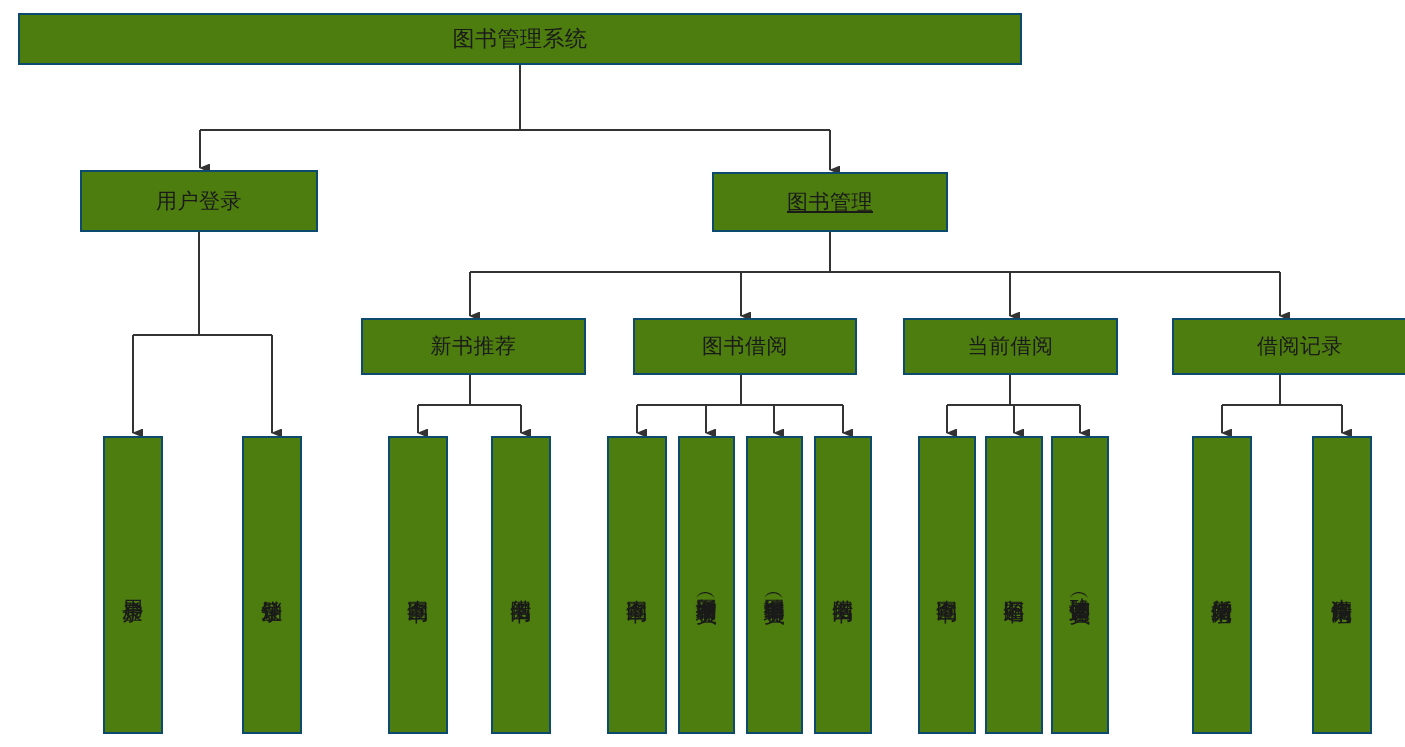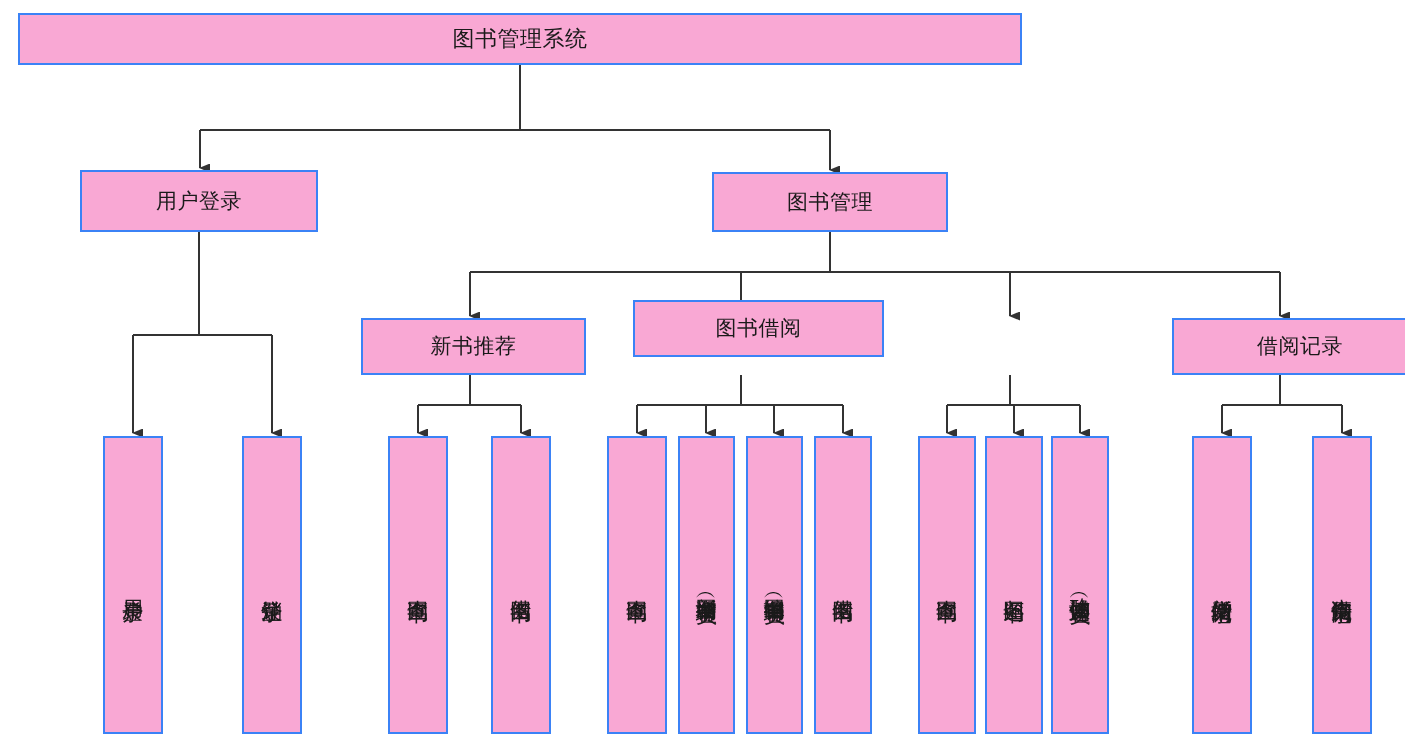--- a/index.html
+++ b/index.html
@@ -22,22 +22,22 @@
     position: absolute;
     left: 0;
     top: 0;
     width: 1405px;
     height: 747px;
     pointer-events: none;
   }
   .node {
     position: absolute;
     box-sizing: border-box;
-    border: 2px solid #3b82f6;
-    background: #f9a8d4;
+    border: 2px solid #0c4a6e;
+    background: #4d7c0f;
     display: flex;
     align-items: center;
     justify-content: center;
     color: #1a1a1a;
   }
   .node.horizontal {
     font-size: 21px;
     line-height: 1.15;
     letter-spacing: 0.5px;
     white-space: nowrap;
@@ -120,26 +120,27 @@
       <path d="M1222,405 L1342,405"></path>
       <path d="M1222,405 L1222,433" marker-end="url(#arrowhead)"></path>
       <path d="M1342,405 L1342,433" marker-end="url(#arrowhead)"></path>
     </g>
   </svg>
 
   <div class="node horizontal root" style="left:18px; top:13px; width:1004px; height:52px;">图书管理系统</div>
 
   <div class="node horizontal" style="left:80px; top:170px; width:238px; height:62px;">用户登录</div>
 
-  <div class="node horizontal" style="left:712px; top:172px; width:236px; height:60px;">图书管理</div>
+  <div class="node horizontal" style="left:712px; top:172px; width:236px; height:60px;text-decoration:underline;">图书管理</div>
 
   <div class="node horizontal" style="left:361px; top:318px; width:225px; height:57px;">新书推荐</div>
 
-  <div class="node horizontal" style="left:633px; top:300px; width:251px; height:57px;">图书借阅</div>
+  <div class="node horizontal" style="left:633px; top:318px; width:224px; height:57px;">图书借阅</div>
 
+  <div class="node horizontal" style="left:903px; top:318px; width:215px; height:57px;">当前借阅</div>
 
   <div class="node horizontal" style="left:1172px; top:318px; width:256px; height:57px;">借阅记录</div>
 
   <div class="node vertical" style="left:103px; top:436px; width:60px; height:298px;">用户登录</div>
 
   <div class="node vertical" style="left:242px; top:436px; width:60px; height:298px;">注销登录</div>
 
   <div class="node vertical" style="left:388px; top:436px; width:60px; height:298px;">查询图书</div>
 
   <div class="node vertical" style="left:491px; top:436px; width:60px; height:298px;">借阅图书</div>

